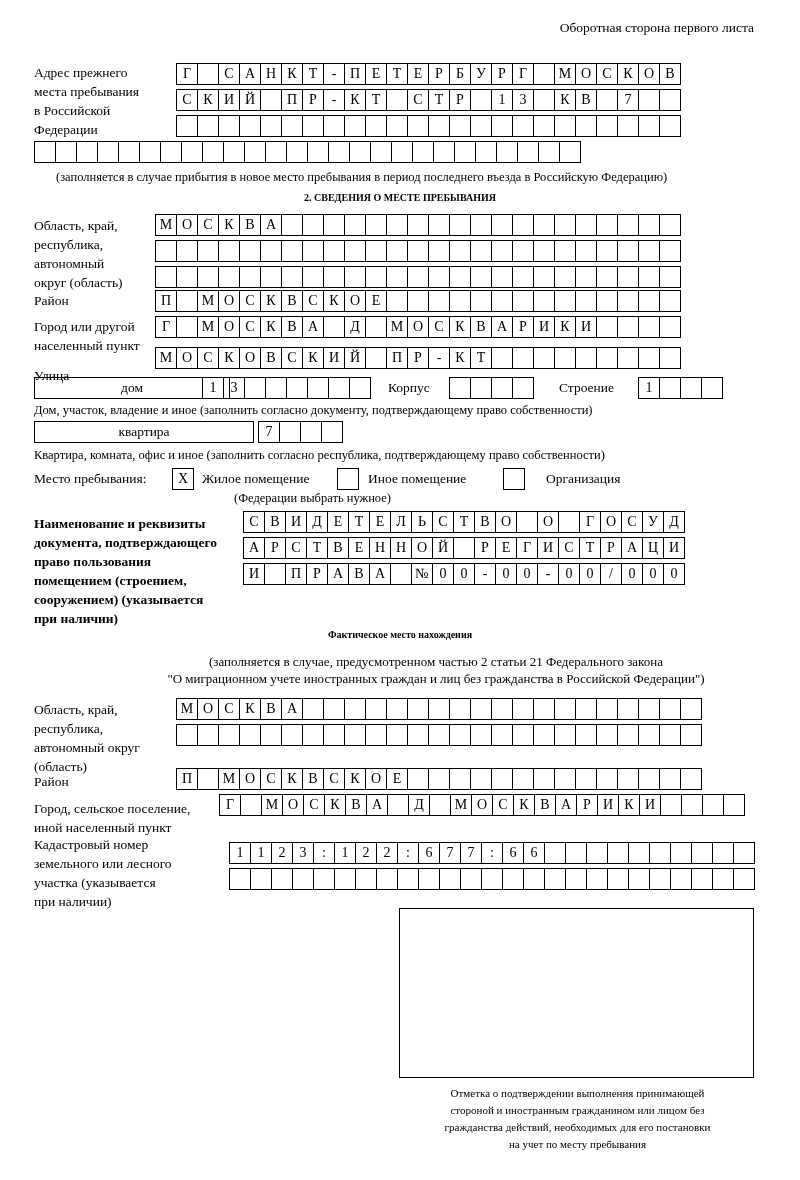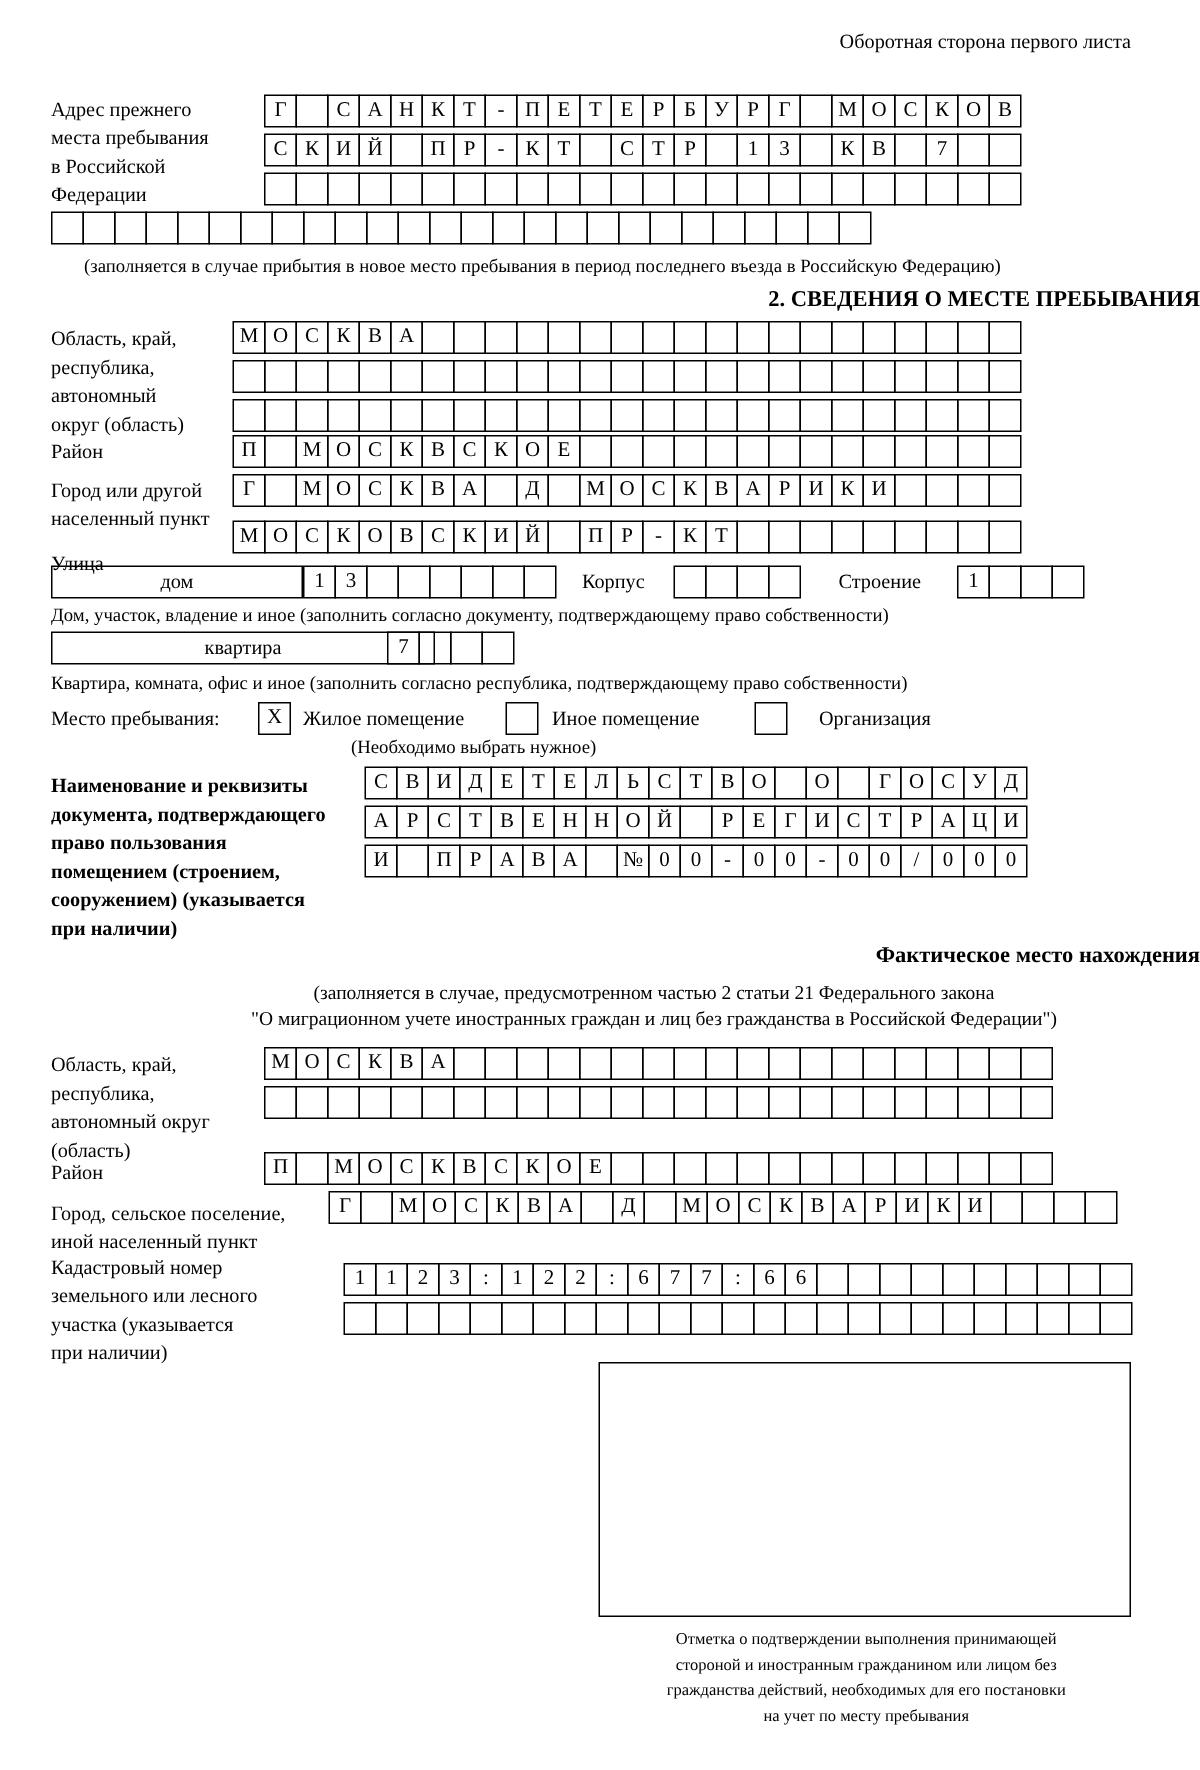--- a/index.html
+++ b/index.html
@@ -34,23 +34,23 @@
   }
   .center-txt {
     position: absolute;
     text-align: center;
     font-size: 13px;
     line-height: 17px;
     padding-left: 36px;
   }
   .bold-center {
     position: absolute;
-    text-align: right;
+    text-align: center;
     font-weight: bold;
-    font-size: 15px;
+    font-size: 10px;
     width: 100%;
     left: 0;
   }
   
   .row {
     position: absolute;
     display: flex;
   }
   .cell {
     width: 22px;
@@ -394,21 +394,21 @@
       <div class="cell"></div>
       <div class="cell"></div>
       <div class="cell"></div>
       <div class="cell"></div>
       <div class="cell"></div>
       <div class="cell"></div>
       <div class="cell"></div>
       <div class="cell"></div>
     </div>
 
-  <div class="wide-label-box" style="left:34px; top:377px; width:168px;">дом</div>
+  <div class="wide-label-box" style="left:34px; top:377px; width:196px;">дом</div>
   <div class="row" id="s2-house" style="left:202px; top:377px;">
       <div class="cell">1</div>
       <div class="cell">3</div>
       <div class="cell"></div>
       <div class="cell"></div>
       <div class="cell"></div>
       <div class="cell"></div>
       <div class="cell"></div>
       <div class="cell"></div>
     </div>
@@ -422,37 +422,37 @@
   <div class="inline-label" style="left:559px; top:377px;">Строение</div>
   <div class="row" id="s2-stroenie" style="left:638px; top:377px;">
       <div class="cell">1</div>
       <div class="cell"></div>
       <div class="cell"></div>
       <div class="cell"></div>
     </div>
 
   <div class="note" style="left:34px; top:402px;">Дом, участок, владение и иное (заполнить согласно документу, подтверждающему право собственности)</div>
 
-  <div class="wide-label-box" style="left:34px; top:421px; width:256px;">квартира</div>
+  <div class="wide-label-box" style="left:34px; top:421px; width:220px;">квартира</div>
   <div class="row" id="s2-flat" style="left:258px; top:421px;">
       <div class="cell">7</div>
       <div class="cell"></div>
       <div class="cell"></div>
       <div class="cell"></div>
     </div>
   <div class="note" style="left:34px; top:447px;">Квартира, комната, офис и иное (заполнить согласно республика, подтверждающему право собственности)</div>
 
   <div class="inline-label" style="left:34px; top:468px;">Место пребывания:</div>
   <div class="check" style="left:172px; top:468px;">Х</div>
   <div class="inline-label" style="left:202px; top:468px;">Жилое помещение</div>
   <div class="check" style="left:337px; top:468px;"></div>
   <div class="inline-label" style="left:368px; top:468px;">Иное помещение</div>
   <div class="check" style="left:503px; top:468px;"></div>
   <div class="inline-label" style="left:546px; top:468px;">Организация</div>
-  <div class="note" style="left:234px; top:490px;">(Необходимо выбрать нужное)</div>
+  <div class="note" style="left:234px; top:490px;">(Федерации выбрать нужное)</div>
 
   <div class="lbl" style="left:34px; top:514px;font-weight:bold;">Наименование и реквизиты
 документа, подтверждающего
 право пользования
 помещением (строением,
 сооружением) (указывается
 при наличии)</div>
   <div class="row" id="s2-doc-0" style="left:243px; top:511px;">
       <div class="cell">С</div>
       <div class="cell">В</div>

